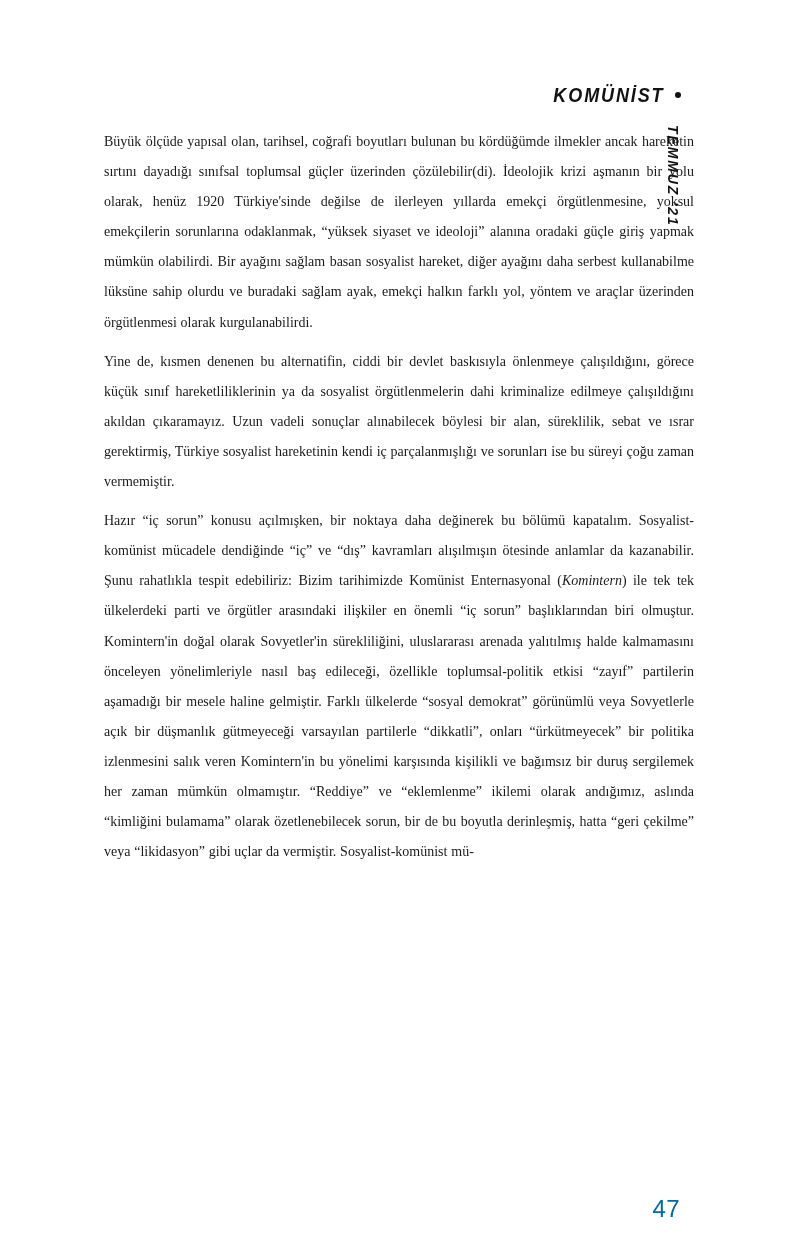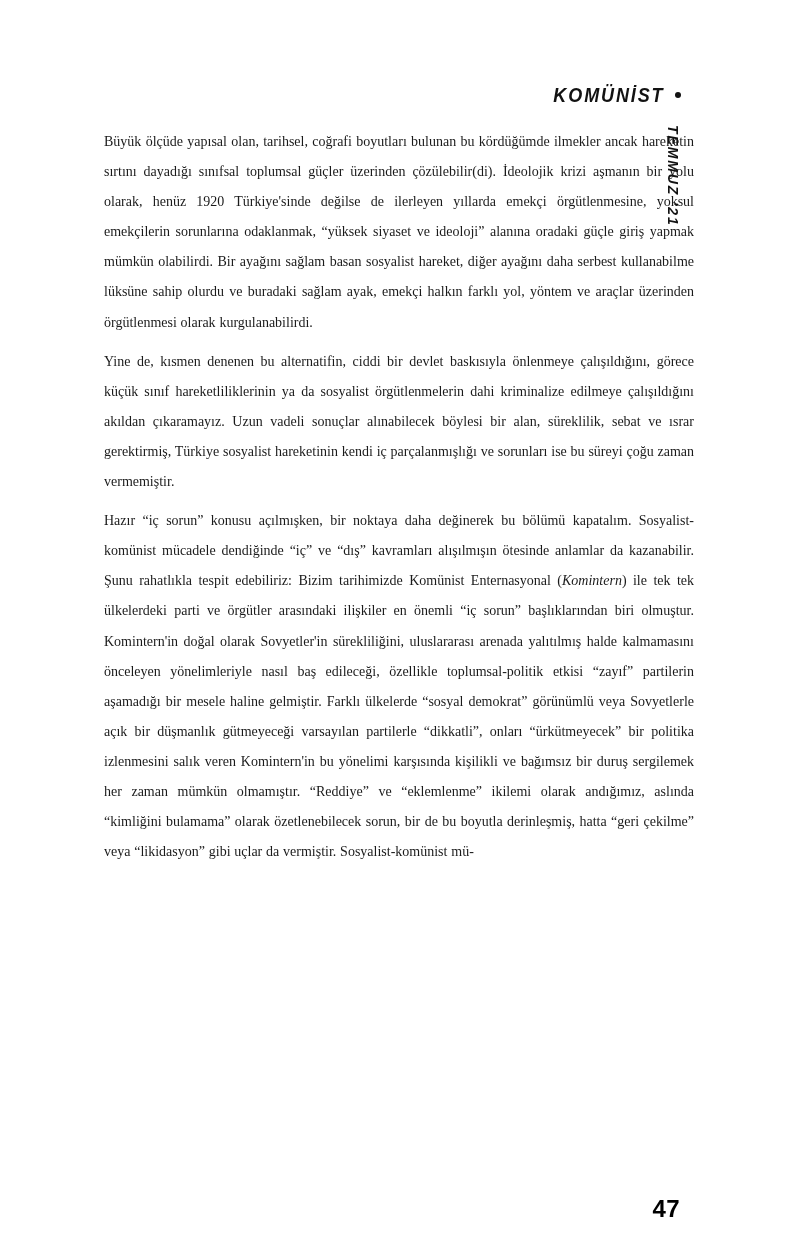--- a/index.html
+++ b/index.html
@@ -105,23 +105,23 @@
     font-style: italic;
     font-family: Liberation Serif, serif;
   }
 
   
   .folio {
     position: absolute;
     right: 58px;
     bottom: 48px;
     font-family: "Liberation Sans", "DejaVu Sans", sans-serif;
-    font-weight: 700;
+    font-weight: 400;
     font-size: 24px;
-    color: #000000;
+    color: #0369a1;
     letter-spacing: 0.4px;
     line-height: 1;
   }
 </style>
 </head>
 <body>
 
 <div class="page">
 
   <div class="running-head">

